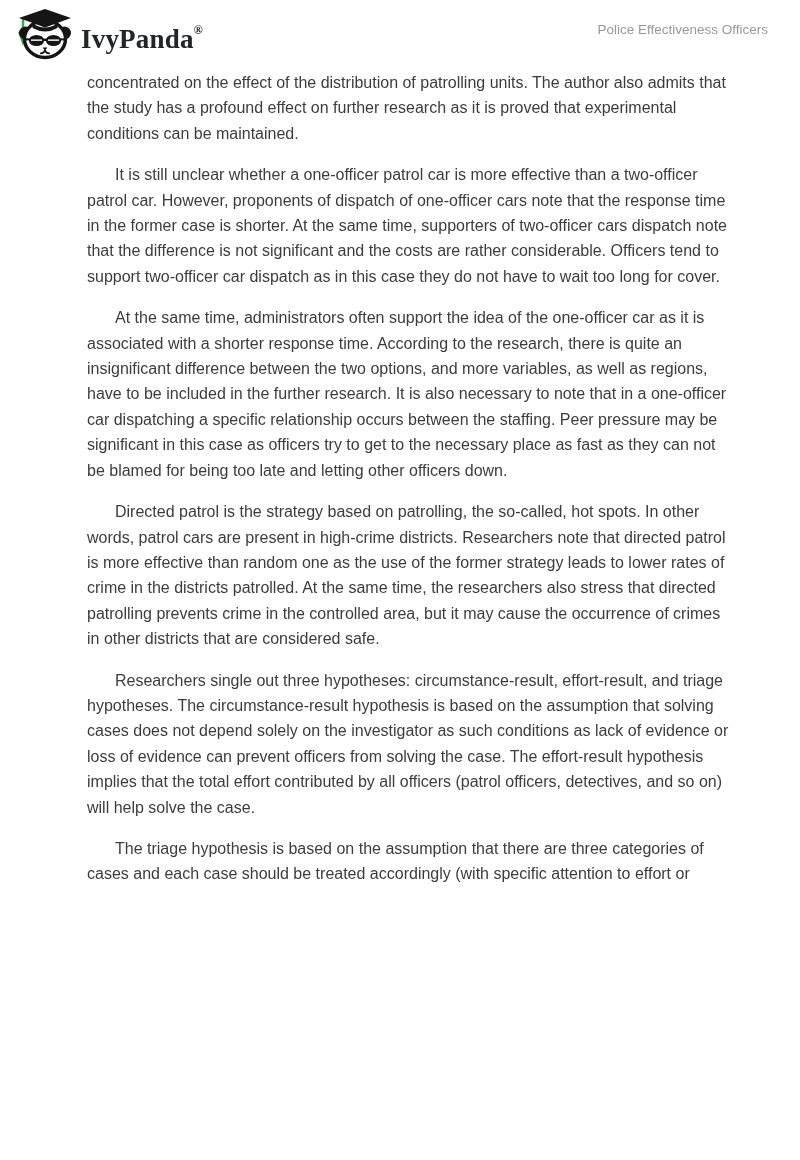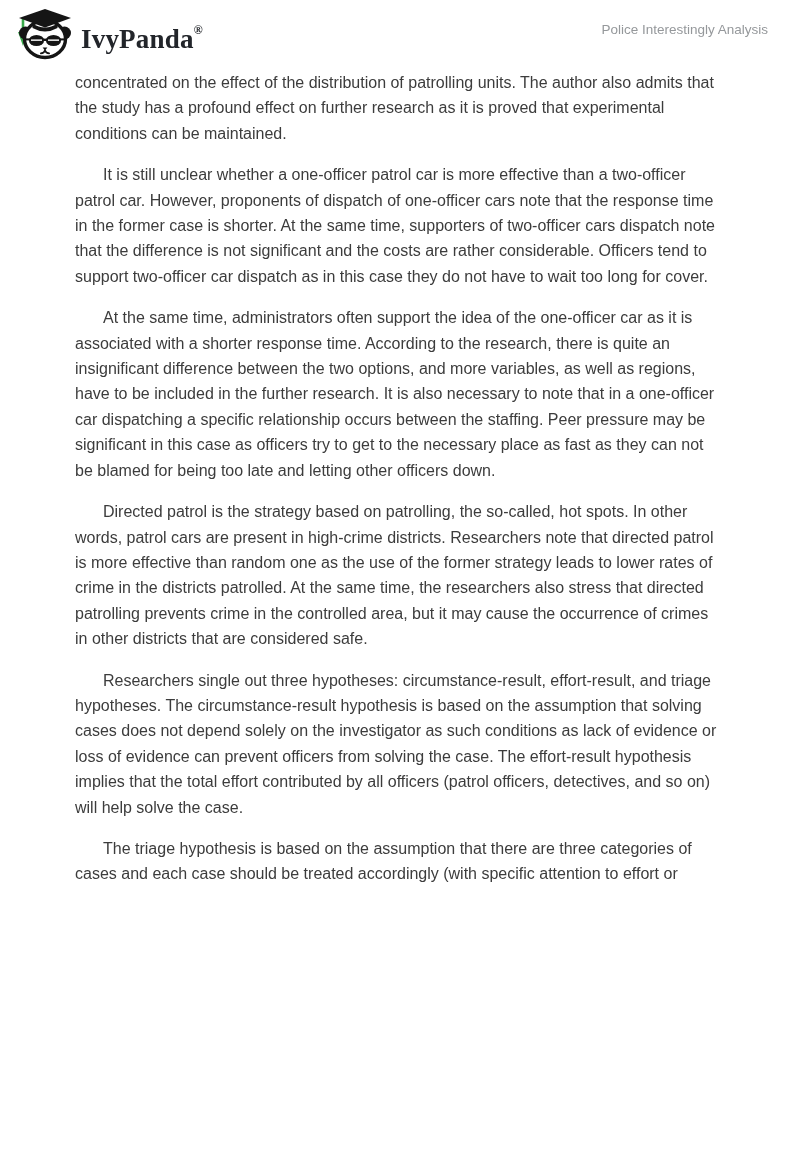--- a/index.html
+++ b/index.html
@@ -45,21 +45,21 @@
     font-size:12px;
     vertical-align:14px;
   }
   .doc-title{
     margin-top:15px;
     font-size:13.5px;
     color:var(--header-title);
   }
   .content{
     position:absolute;
-    left:75px;
+    left:87px;
     top:70px;
     width:648px;
     color:var(--body-text);
     font-size:16px;
     line-height:25.4px;
   }
   .para{
     text-indent:28px;
     margin:0 0 16px 0;
   }
@@ -103,21 +103,21 @@
           <rect x="46" y="31.4" width="4.5" height="2"></rect>
         </g>
         <rect x="17" y="32.4" width="11" height="1.5" fill="#ffffff" opacity="0.95"></rect>
         <rect x="34" y="32.4" width="11" height="1.5" fill="#ffffff" opacity="0.95"></rect>
 
         <path d="M28.6 40.6 h4.8 l-2.4 2.8 Z" fill="var(--logo-ink)"></path>
         <path d="M31 43.2 q-0.8 3 -4.2 3.2 M31 43.2 q0.8 3 4.2 3.2" stroke="var(--logo-ink)" stroke-width="1.6" fill="none" stroke-linecap="round"></path>
       </svg>
       <div class="brand-name"><span>IvyPanda</span><sup>®</sup></div>
     </div>
-    <div class="doc-title">Police Interestingly Analysis</div>
+    <div class="doc-title">Police Effectiveness Officers</div>
   </div>
 
   <div class="content">
     <p class="para first">concentrated on the effect of the distribution of patrolling units. The author also admits that the study has a profound effect on further research as it is proved that experimental conditions can be maintained.</p>
     <p class="para">It is still unclear whether a one-officer patrol car is more effective than a two-officer patrol car. However, proponents of dispatch of one-officer cars note that the response time in the former case is shorter. At the same time, supporters of two-officer cars dispatch note that the difference is not significant and the costs are rather considerable. Officers tend to support two-officer car dispatch as in this case they do not have to wait too long for cover.</p>
     <p class="para">At the same time, administrators often support the idea of the one-officer car as it is associated with a shorter response time. According to the research, there is quite an insignificant difference between the two options, and more variables, as well as regions, have to be included in the further research. It is also necessary to note that in a one-officer car dispatching a specific relationship occurs between the staffing. Peer pressure may be significant in this case as officers try to get to the necessary place as fast as they can not be blamed for being too late and letting other officers down.</p>
     <p class="para">Directed patrol is the strategy based on patrolling, the so-called, hot spots. In other words, patrol cars are present in high-crime districts. Researchers note that directed patrol is more effective than random one as the use of the former strategy leads to lower rates of crime in the districts patrolled. At the same time, the researchers also stress that directed patrolling prevents crime in the controlled area, but it may cause the occurrence of crimes in other districts that are considered safe.</p>
     <p class="para">Researchers single out three hypotheses: circumstance-result, effort-result, and triage hypotheses. The circumstance-result hypothesis is based on the assumption that solving cases does not depend solely on the investigator as such conditions as lack of evidence or loss of evidence can prevent officers from solving the case. The effort-result hypothesis implies that the total effort contributed by all officers (patrol officers, detectives, and so on) will help solve the case.</p>
     <p class="para">The triage hypothesis is based on the assumption that there are three categories of cases and each case should be treated accordingly (with specific attention to effort or circumstances). Notably, the researchers support some aspects of the triage hypothesis as they take into account such variables as effort and circumstances. However, the</p>
   </div>

